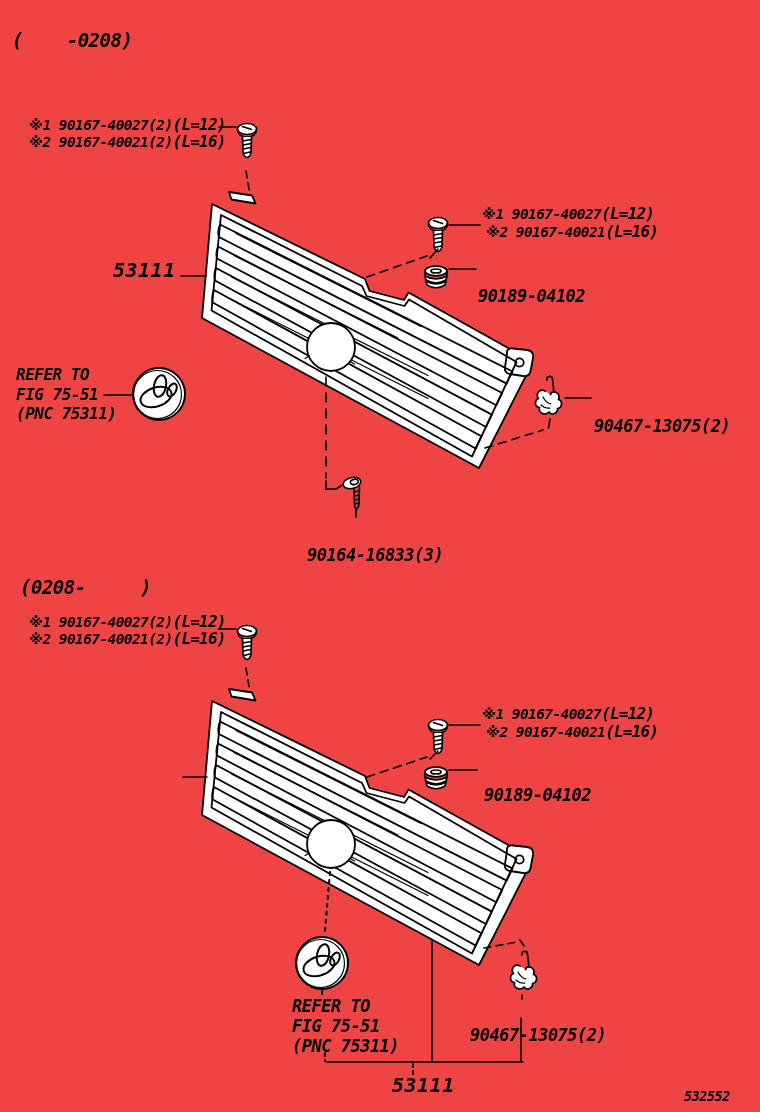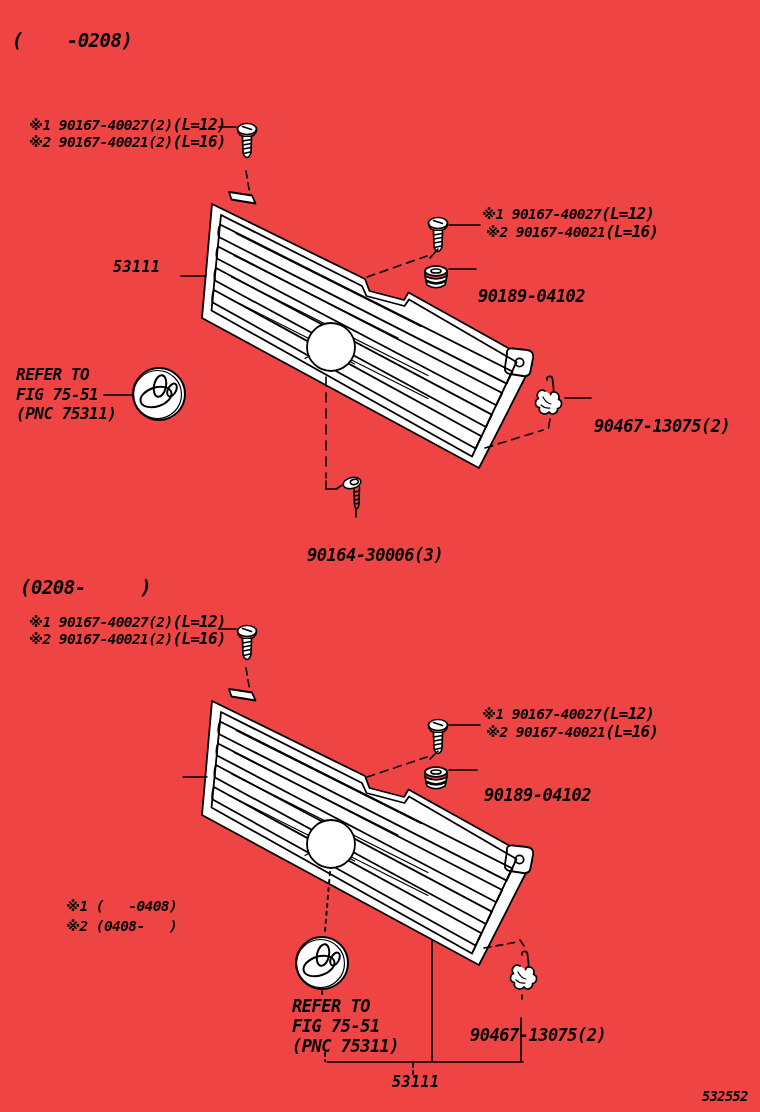--- a/index.html
+++ b/index.html
@@ -3,21 +3,21 @@
 <meta charset="utf-8">
 <style>
   html,body{margin:0;padding:0;background:#fff;}
   .stage{position:relative;width:760px;height:1112px;background:#ef4444;overflow:hidden;
          font-family:"DejaVu Sans Mono","DejaVu Sans",monospace;color:#000;font-style:italic;}
   .art{position:absolute;left:0;top:0;}
   .lbl{position:absolute;font-weight:700;white-space:pre;line-height:1;}
   .hdr{font-size:19px;letter-spacing:-0.5px;}
   .note{font-size:14.5px;letter-spacing:-0.6px;}
   .len{font-size:16px;letter-spacing:-0.8px;}
-  .big{font-size:15px;letter-spacing:0.5px;}
+  .big{font-size:20px;letter-spacing:0.5px;}
   .pn{font-size:17px;letter-spacing:-0.5px;margin-top:29px;}
   .refer{font-size:16px;line-height:19.5px;letter-spacing:-0.5px;}
   .refer2{font-size:17px;line-height:20px;letter-spacing:-0.5px;}
   .dn{font-size:14.5px;line-height:19.5px;letter-spacing:-0.6px;}
   .code{font-size:13.5px;letter-spacing:-0.5px;}
 </style>
 </head>
 <body>
 
 <div class="stage">
@@ -130,35 +130,34 @@
   <div class="lbl big" style="left:113px;top:260px">53111</div>
 
   <div class="lbl note" style="left:482px;top:206px"><span>※1 90167-40027</span><span class="len">(L=12)</span></div>
   <div class="lbl note" style="left:486px;top:224px"><span>※2 90167-40021</span><span class="len">(L=16)</span></div>
 
   <div class="lbl pn" style="left:478px;top:259px">90189-04102</div>
   <div class="lbl pn" style="left:594px;top:389px">90467-13075(2)</div>
 
   <div class="lbl refer" style="left:16px;top:365px"><span style="display:block">REFER TO</span><span style="display:block">FIG 75-51</span><span style="display:block">(PNC 75311)</span></div>
 
-  <div class="lbl pn" style="left:307px;top:518px">90164-30006(3)</div>
+  <div class="lbl pn" style="left:307px;top:518px">90164-16833(3)</div>
 
   <div class="lbl hdr" style="left:20px;top:578px">(0208-     )</div>
 
   <div class="lbl note" style="left:29px;top:614px"><span>※1 90167-40027(2)</span><span class="len">(L=12)</span></div>
   <div class="lbl note" style="left:29px;top:631px"><span>※2 90167-40021(2)</span><span class="len">(L=16)</span></div>
 
   <div class="lbl note" style="left:482px;top:706px"><span>※1 90167-40027</span><span class="len">(L=12)</span></div>
   <div class="lbl note" style="left:486px;top:724px"><span>※2 90167-40021</span><span class="len">(L=16)</span></div>
 
   <div class="lbl pn" style="left:484px;top:758px">90189-04102</div>
 
-  <div class="lbl dn" style="left:66px;top:897px"><span style="display:block">※1 (   -0408)</span><span style="display:block">※2 (0408-   )</span></div>
 
   <div class="lbl refer2" style="left:292px;top:996px"><span style="display:block">REFER TO</span><span style="display:block">FIG 75-51</span><span style="display:block">(PNC 75311)</span></div>
 
   <div class="lbl pn" style="left:470px;top:998px">90467-13075(2)</div>
 
   <div class="lbl big" style="left:392px;top:1075px">53111</div>
 
-  <div class="lbl code" style="left:702px;top:1090px">532552</div>
+  <div class="lbl code" style="left:684px;top:1090px">532552</div>
 
 </div>
 
 </body></html>

